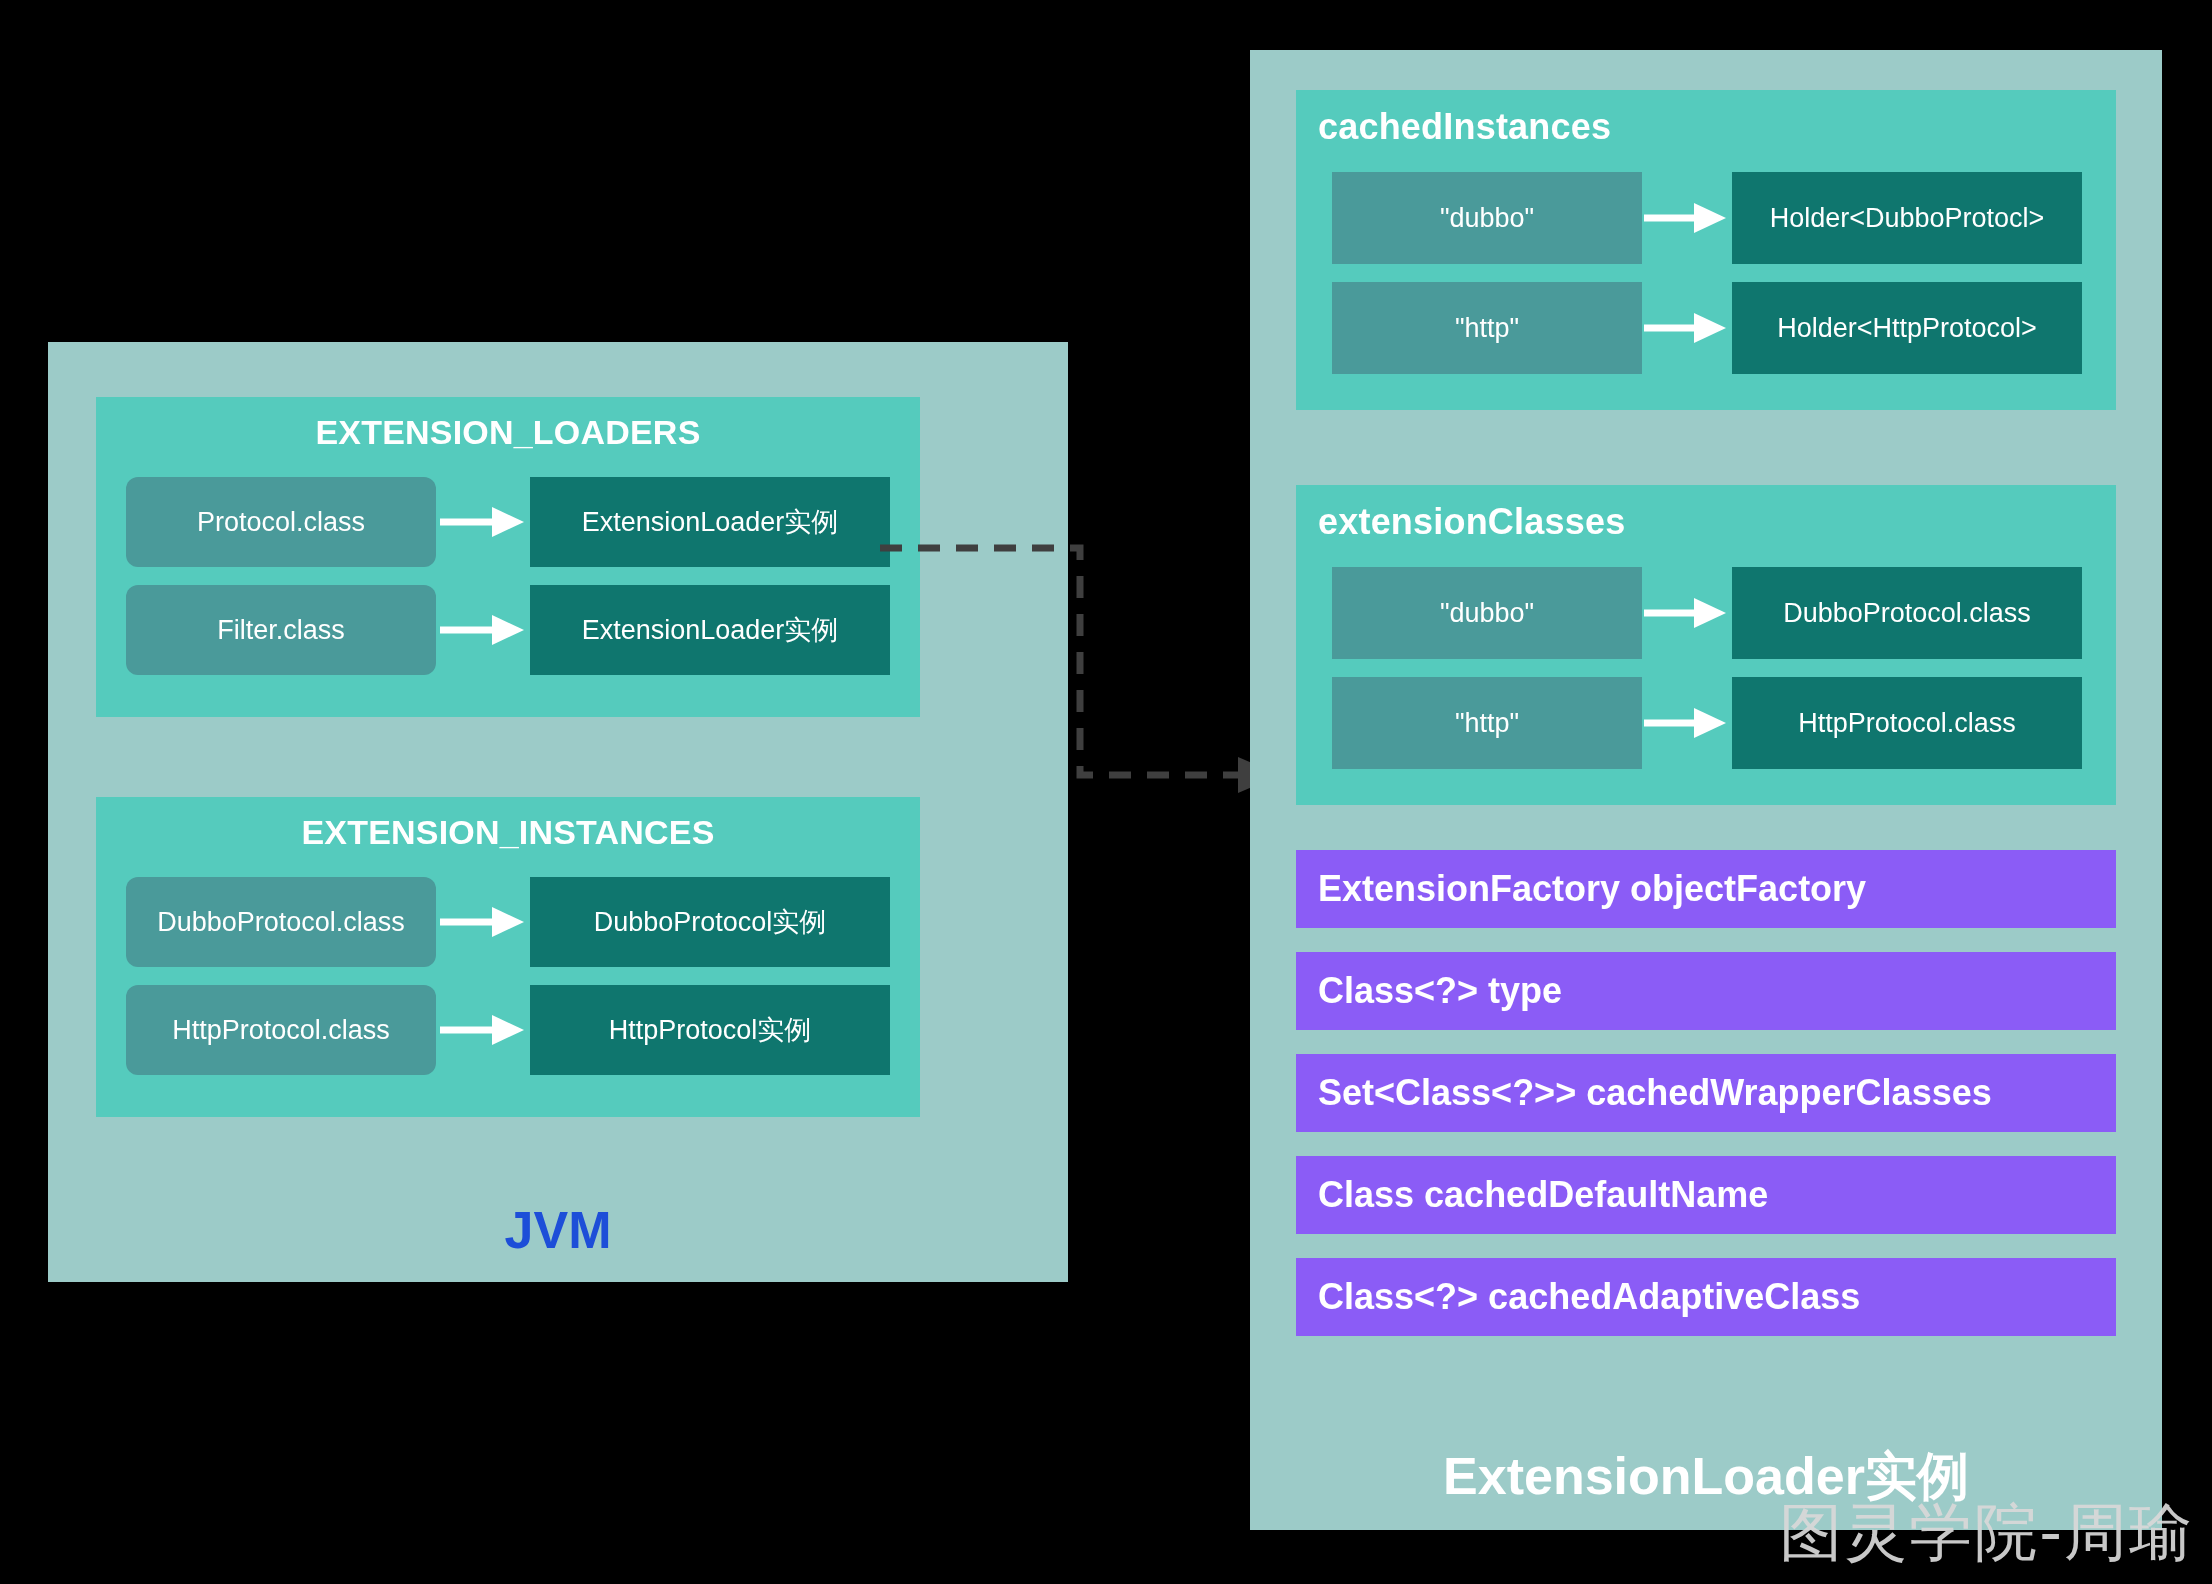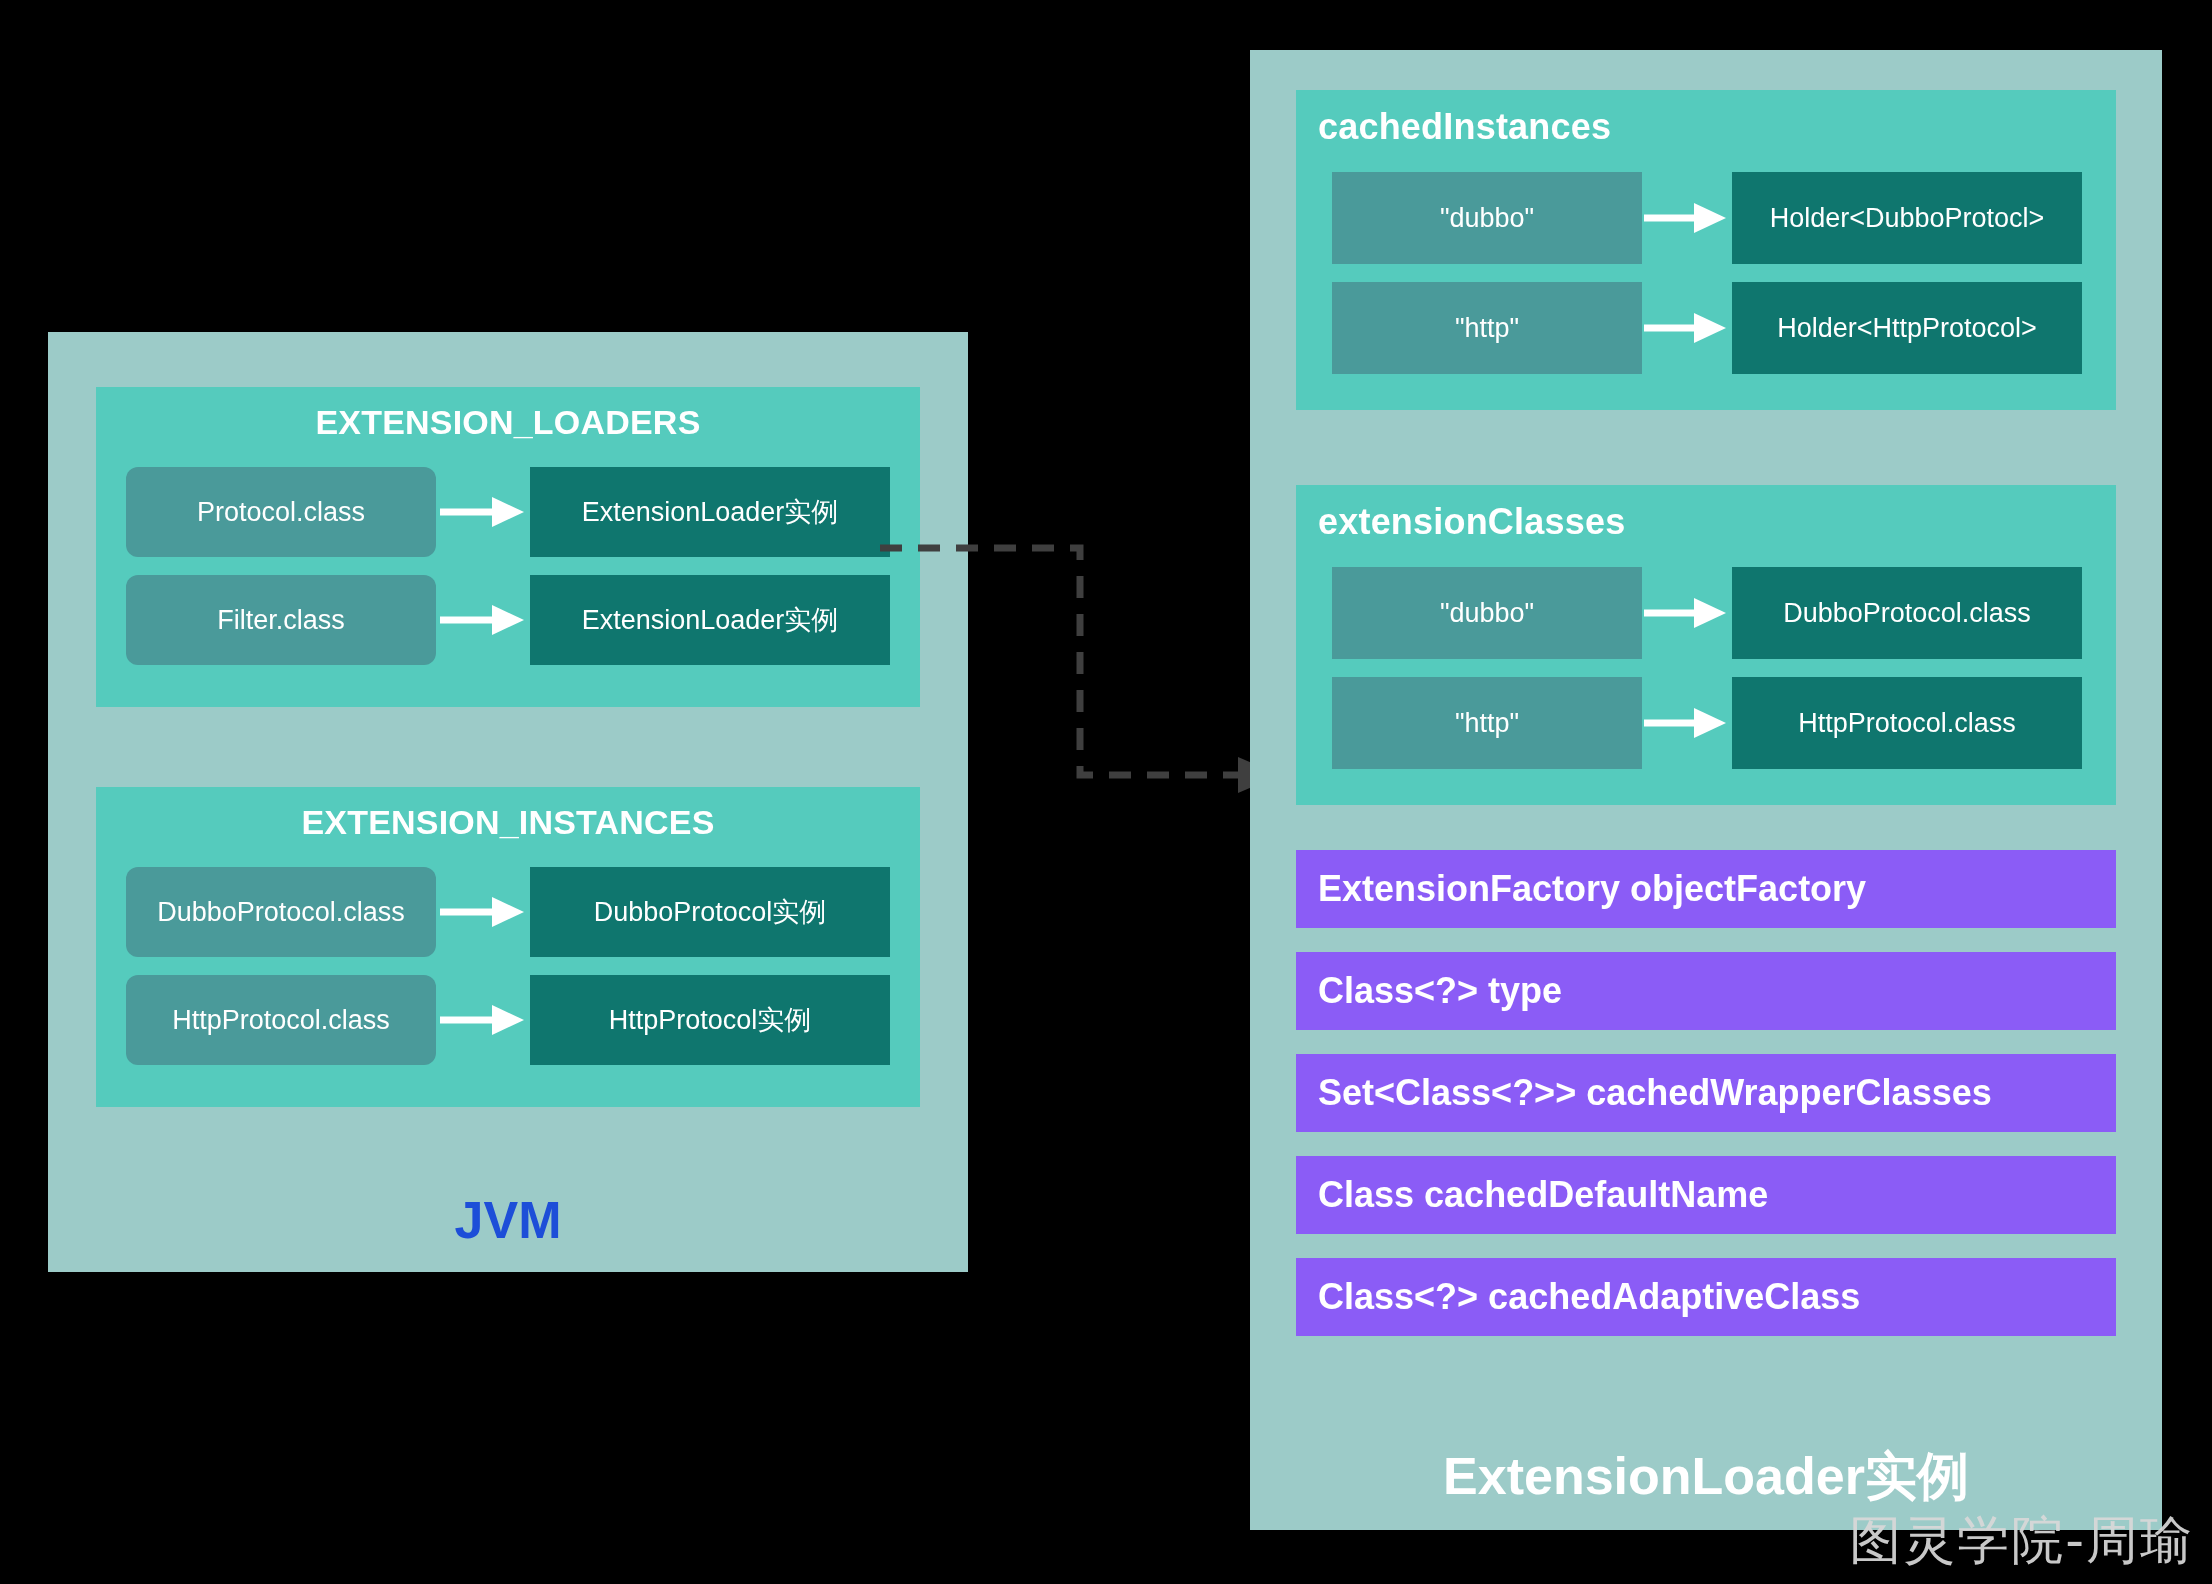--- a/index.html
+++ b/index.html
@@ -78,22 +78,22 @@
   .arrow {
     flex: none;
     display: flex;
     align-items: center;
     justify-content: center;
   }
 
   
   #jvm-panel {
     left: 48px;
-    top: 332px;
-    width: 920px;
+    top: 342px;
+    width: 1020px;
     height: 940px;
   }
   #jvm-panel .group-box { margin: 0 auto; }
 
   #extension-loaders-group {
     position: absolute;
     left: 48px;
     top: 55px;
     width: 824px;
     height: 320px;
@@ -204,21 +204,21 @@
     height: 300px;
     pointer-events: none;
   }
 
   
   #watermark {
     position: absolute;
     right: 18px;
     bottom: 8px;
     color: #d9d9d9;
-    font-size: 52px;
+    font-size: 63px;
     letter-spacing: 2px;
     opacity: .92;
     font-family: "DejaVu Sans", sans-serif;
   }
 </style>
 </head>
 <body>
 
 <div class="panel-outer" id="jvm-panel">
 

